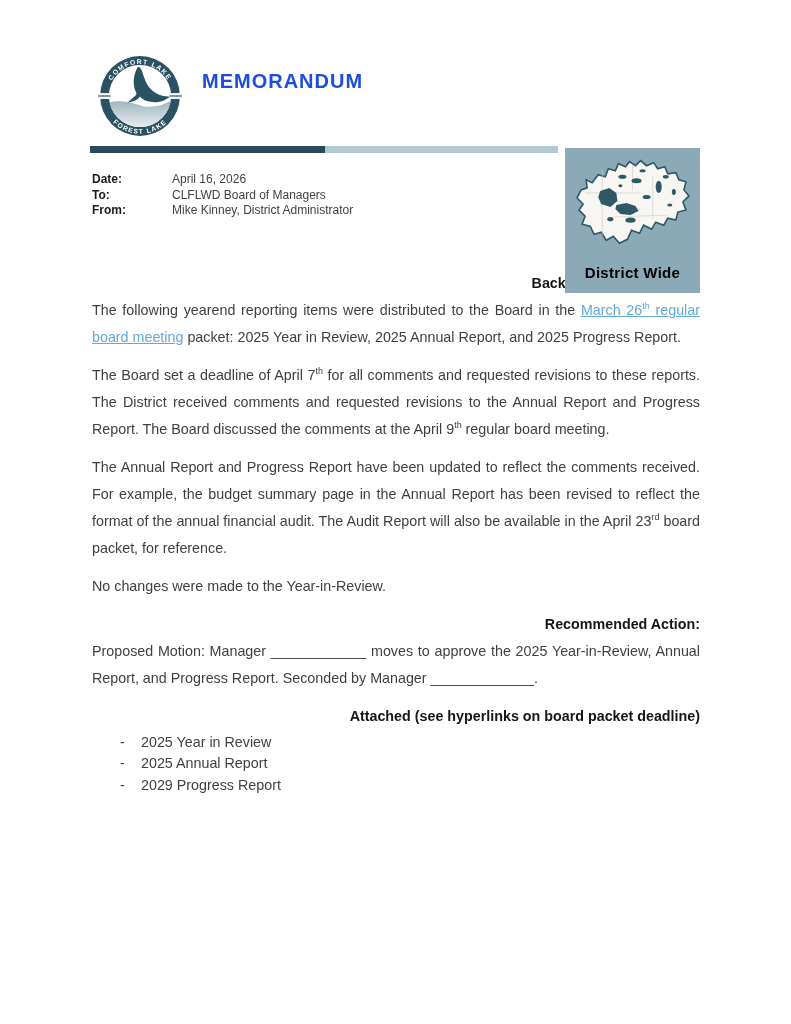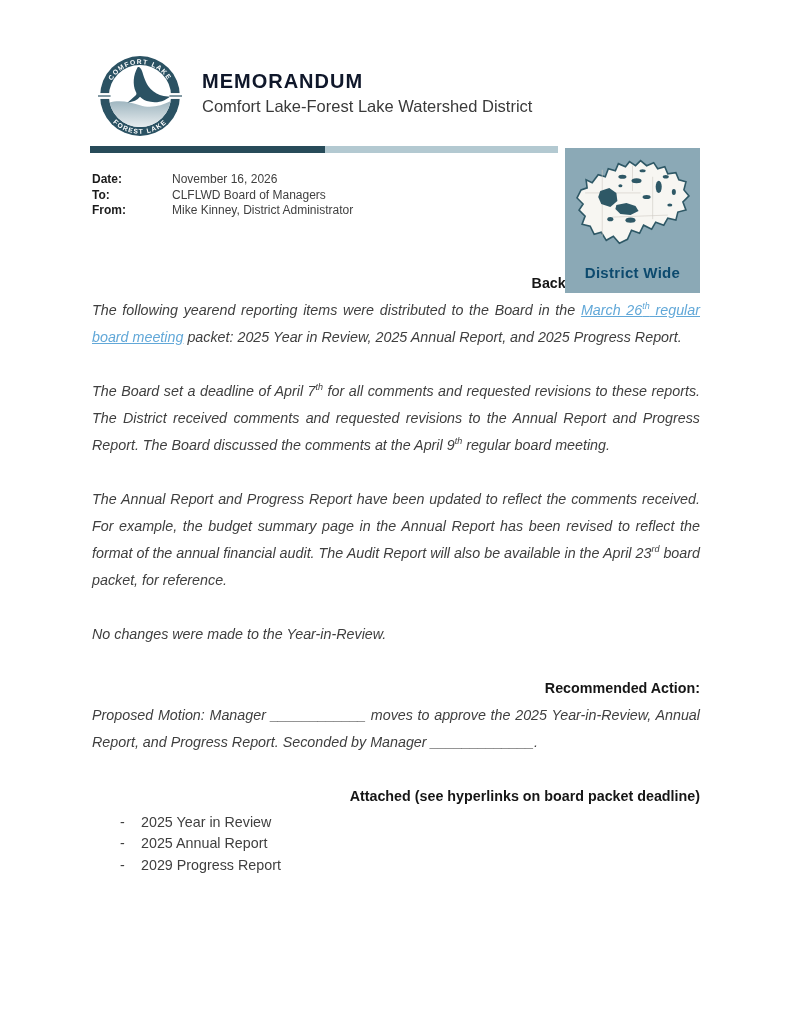--- a/index.html
+++ b/index.html
@@ -12,56 +12,56 @@
     font-family: "Liberation Sans", sans-serif;
     overflow: hidden;
   }
 
   
   .header { display: flex; align-items: flex-start; padding: 54px 0 0 98px; }
   .logo { width: 84px; height: 84px; flex: none; }
   .title-block { margin-left: 20px; padding-top: 16px; }
   .memo-title {
     margin: 0; font-size: 20px; font-weight: 700; letter-spacing: 1px;
-    color: #0f172a;
+    color: #1d4ed8;
   }
   .org-subtitle { margin-top: 4px; font-size: 16.5px; color: #3a3a3a; }
 
   
   .divider { position: absolute; left: 90px; top: 146px; width: 468px; height: 7px; display: flex; }
   .divider .dark  { width: 235px; height: 7px; background: #274b59; }
   .divider .light { width: 233px; height: 7px; background: #b3c9d1; }
 
   
   .map-badge {
     position: absolute; left: 565px; top: 148px; width: 135px; height: 145px;
     background: #8ba9b6; display: flex; flex-direction: column; align-items: center;
   }
   .map-badge svg { margin-top: 8px; width: 121px; height: 94px; }
   .map-caption {
     margin-top: auto; margin-bottom: 12px;
-    font-size: 15px; font-weight: 700; letter-spacing: .3px; color: #0c4a6e;
+    font-size: 15px; font-weight: 700; letter-spacing: .3px; color: #000000;
   }
 
   
   .memo-fields { margin: 34px 0 0 92px; font-size: 12px; line-height: 15.6px; color: #3f3f3f; }
   .memo-row { display: flex; }
   .memo-label { width: 80px; flex: none; font-weight: 700; color: #1b1b1b; }
 
   
   .memo-main {
     margin: 51px 91px 0 92px;
     font-size: 14.3px; line-height: 27px; color: #3f3f3f;
     text-align: justify;
   }
   .sec-heading {
     margin: 0; font-size: 14.3px; line-height: 27px;
     font-weight: 700; color: #161616; text-align: right;
   }
-  .memo-main p { margin: 27px 0; font-style: italic; }
+  .memo-main p { margin: 11px 0; }
   .memo-main p.tight { margin-top: 0; }
   sup { font-size: 9px; line-height: 0; vertical-align: super; }
   a.link { color: #62a8d8; text-decoration: underline; cursor: pointer; }
   a.link sup { color: #62a8d8; }
 
   .attached-list { margin: 2px 0 0 0; padding: 0 0 0 28px; list-style: none; text-align: left; line-height: 21.5px; }
   .attached-list li { display: flex; }
   .attached-list .dash { width: 21px; flex: none; }
 </style>
 </head>
@@ -96,21 +96,20 @@
         <text font-family="Liberation Sans, sans-serif" font-size="8" font-weight="700" fill="#ffffff" letter-spacing="1.4">
           <textPath href="#arcTop" startOffset="50%" text-anchor="middle">COMFORT LAKE</textPath>
         </text>
         <text font-family="Liberation Sans, sans-serif" font-size="8" font-weight="700" fill="#ffffff" letter-spacing="1.4">
           <textPath href="#arcBottom" startOffset="50%" text-anchor="middle">FOREST LAKE</textPath>
         </text>
       </svg>
     </div>
     <div class="title-block">
       <h1 class="memo-title">MEMORANDUM</h1>
-      <div class="org-subtitle">Comfort Lake-Forest Lake Watershed District</div>
     </div>
   </div>
 
   <div class="divider">
     <span class="dark"></span>
     <span class="light"></span>
   </div>
 
   <div class="map-badge">
     <svg viewBox="0 0 120 92">
@@ -137,21 +136,21 @@
         <ellipse cx="101" cy="35" rx="2" ry="3"></ellipse>
         <ellipse cx="97" cy="48" rx="2.5" ry="1.5"></ellipse>
       </g>
     </svg>
     <div class="map-caption">District Wide</div>
   </div>
 
   <div class="memo-fields">
     <div class="memo-row">
       <span class="memo-label">Date:</span>
-      <span class="memo-value">November 16, 2026</span>
+      <span class="memo-value">April 16, 2026</span>
     </div>
     <div class="memo-row">
       <span class="memo-label">To:</span>
       <span class="memo-value">CLFLWD Board of Managers</span>
     </div>
     <div class="memo-row">
       <span class="memo-label">From:</span>
       <span class="memo-value">Mike Kinney, District Administrator</span>
     </div>
   </div>

